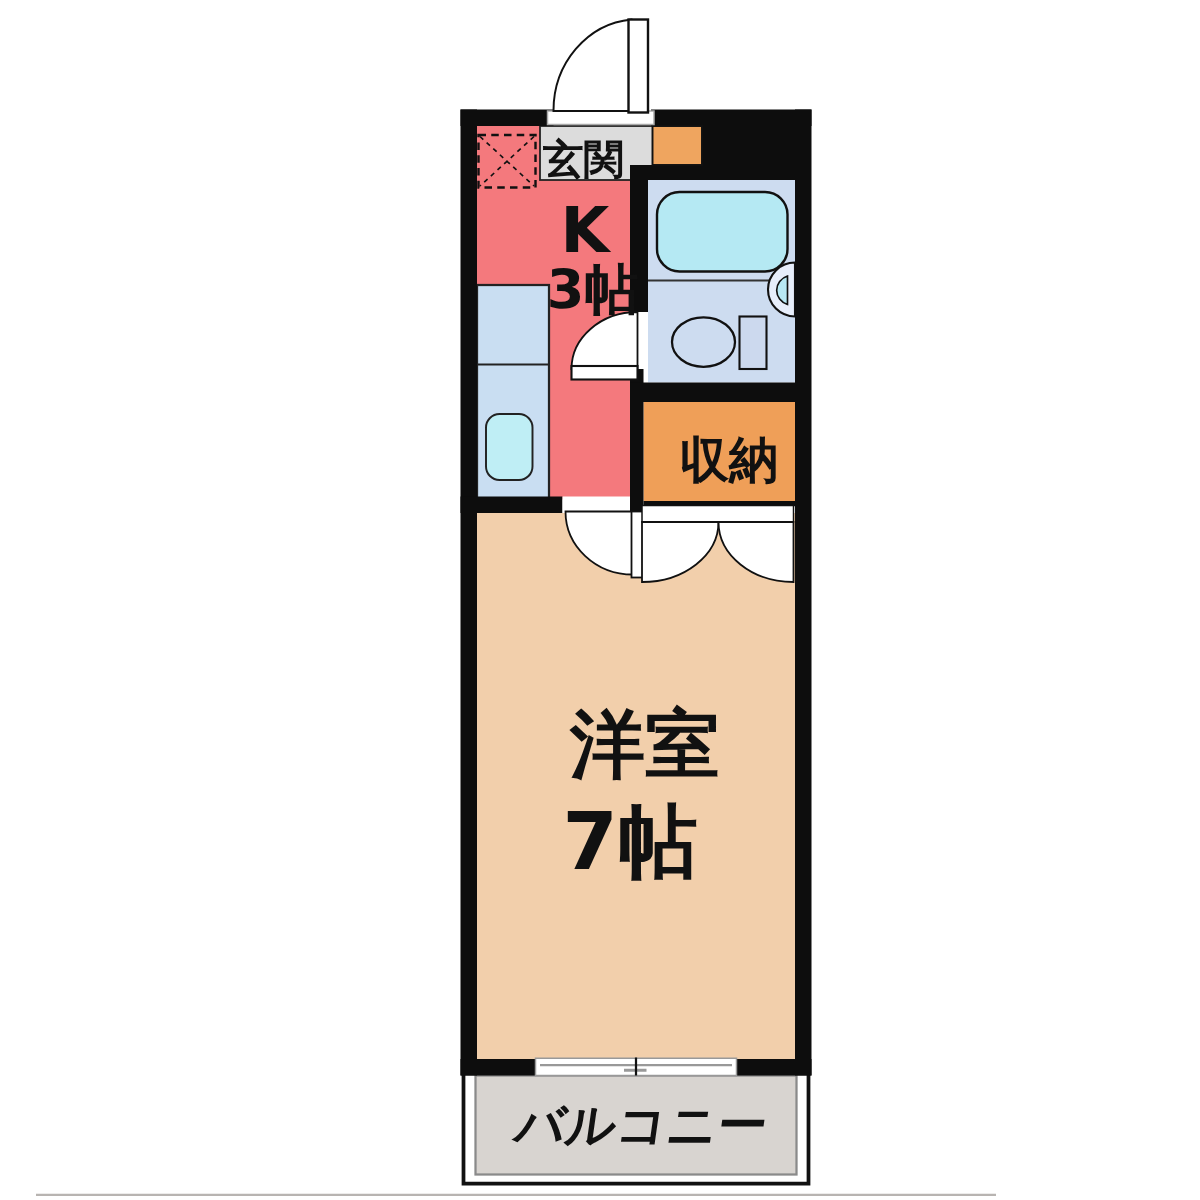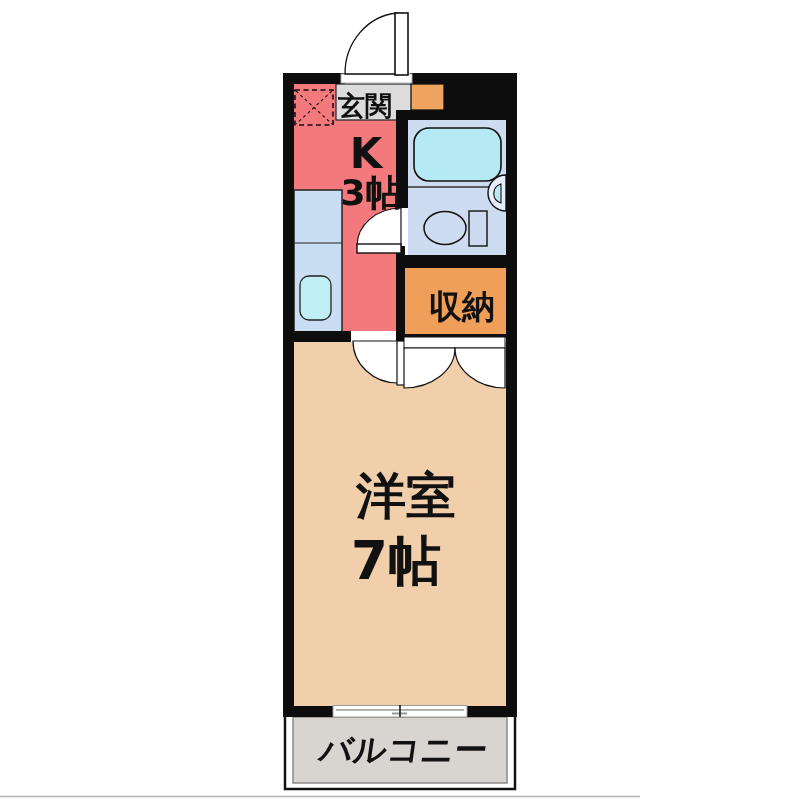--- a/index.html
+++ b/index.html
@@ -1,16 +1,16 @@
 <!DOCTYPE html>
 <html><head>
 <meta charset="utf-8">
 <style>
   html,body{margin:0;padding:0;background:#ffffff;}
-  .stage{position:relative;width:640px;height:800px;background:#ffffff;overflow:hidden;}
+  .stage{position:relative;width:640px;height:800px;background:#ffffff;overflow:hidden;padding-left:24px;}
   svg{display:block;}
   text{
     font-family:"DejaVu Sans","Liberation Sans",sans-serif;
     font-weight:700;
     fill:#111111;
   }
 </style>
 </head>
 <body>
 

